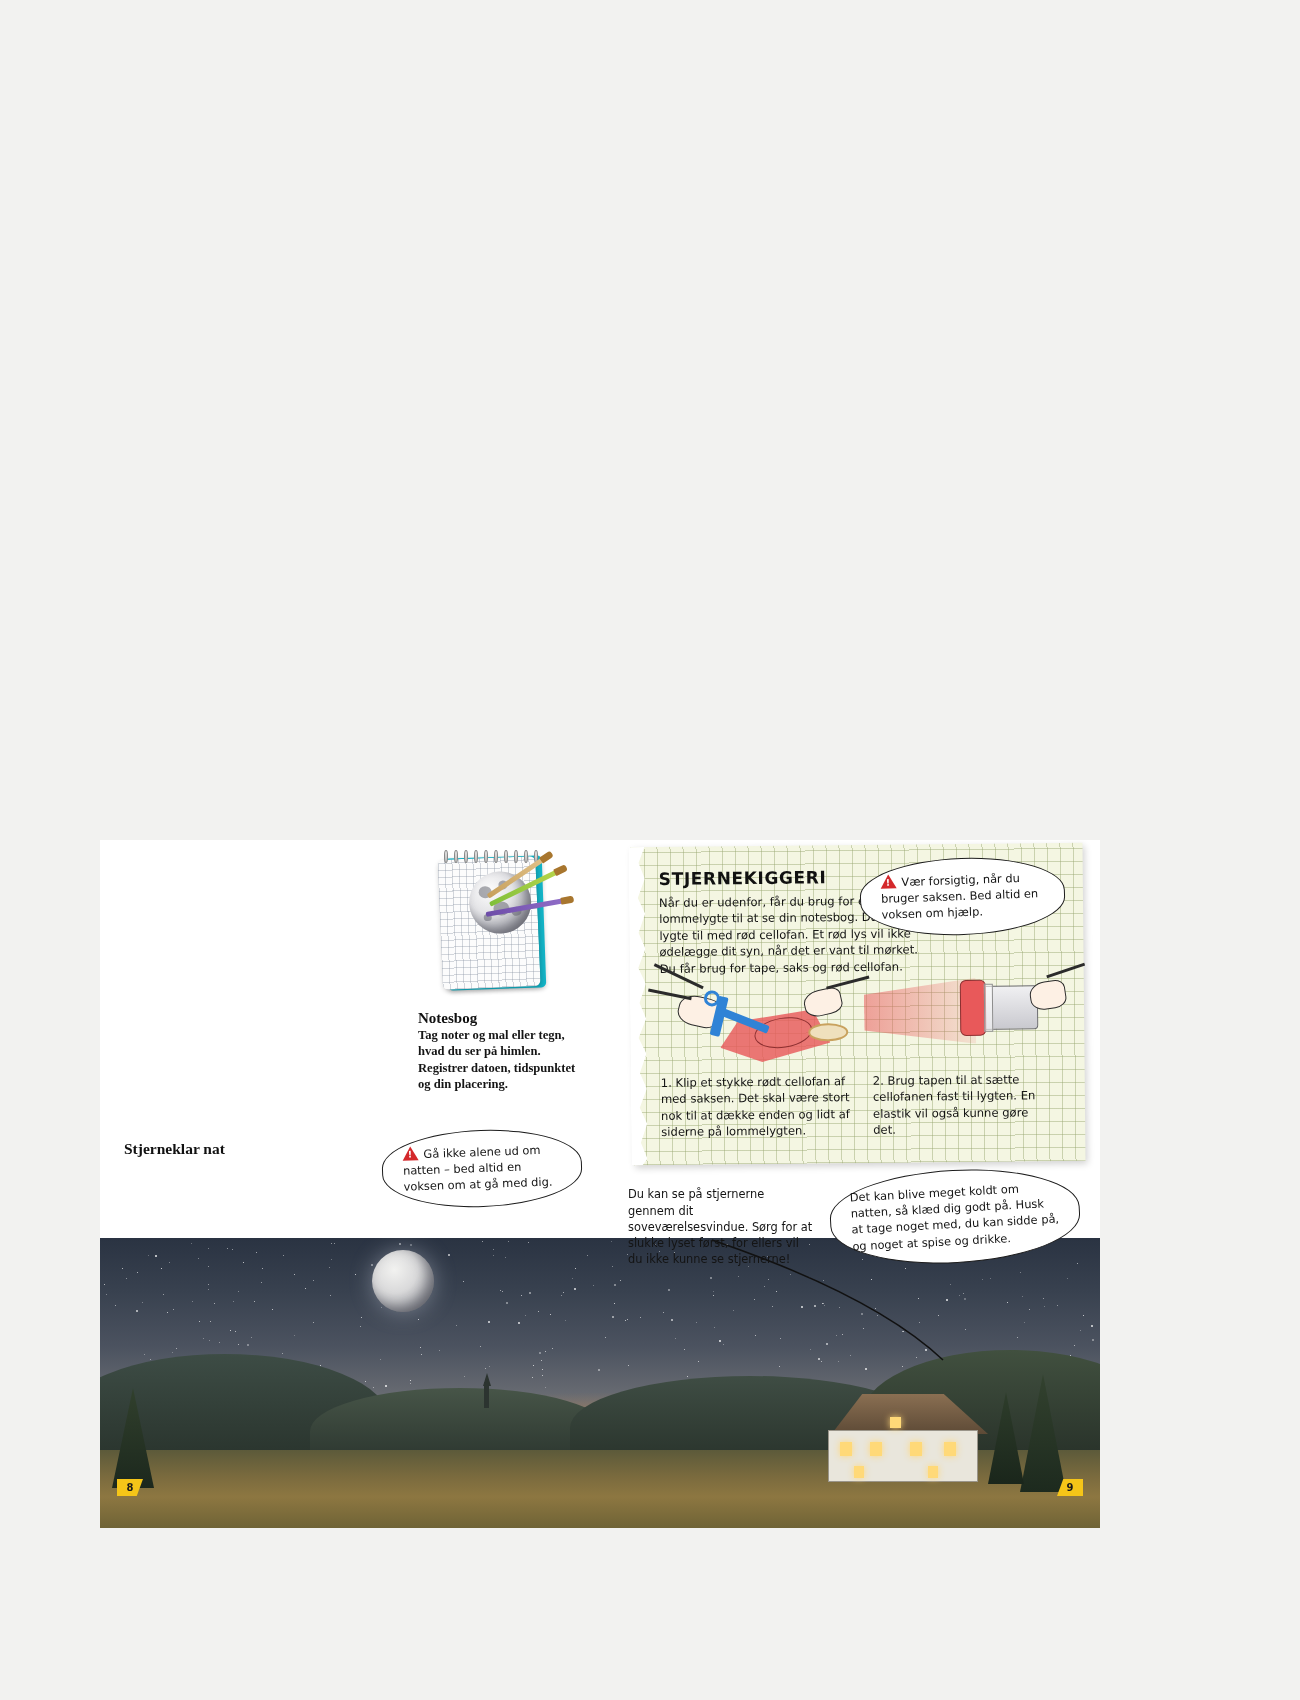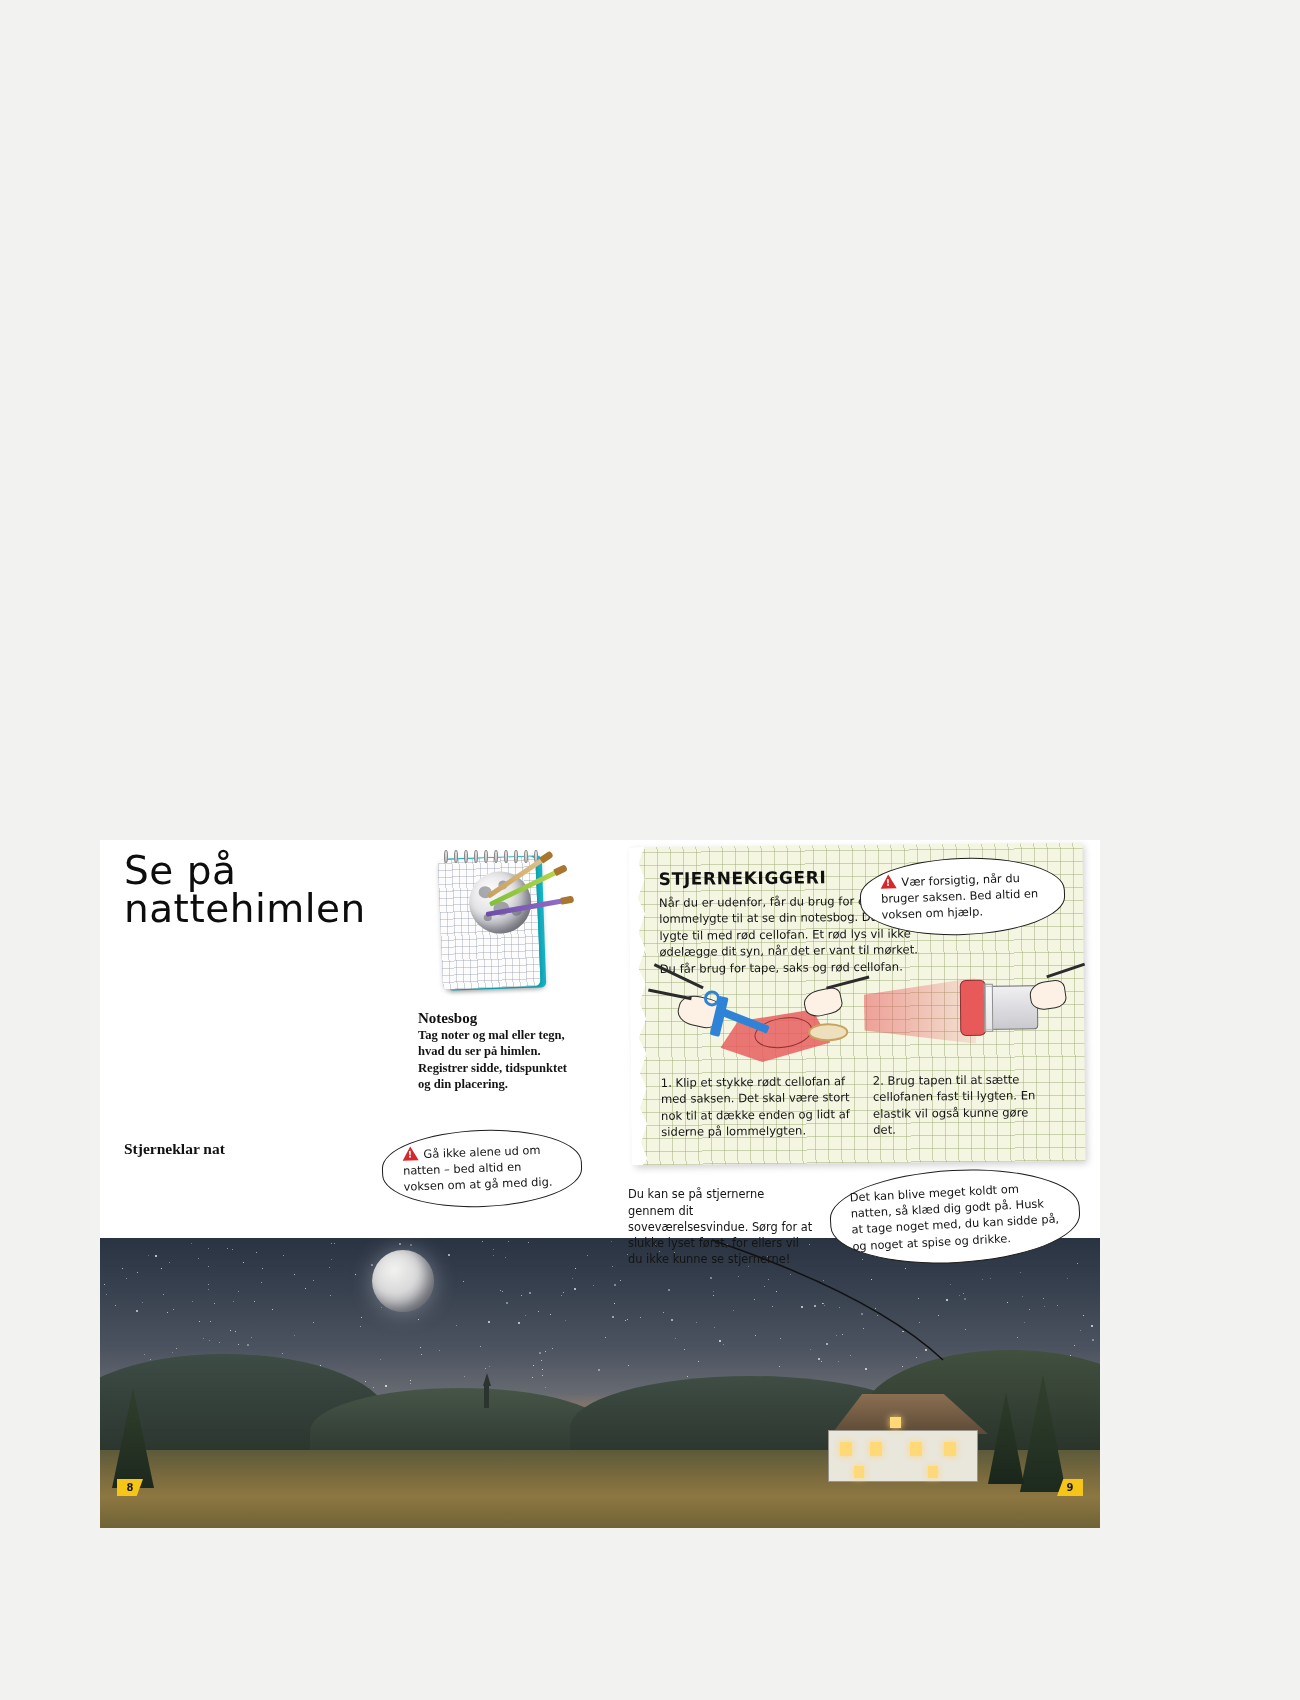--- a/index.html
+++ b/index.html
@@ -598,22 +598,20 @@
       <div style="position:absolute; right:34px; bottom:36px; width:46px; height:118px; background:linear-gradient(180deg,#33422f,#1d2a1e); clip-path:polygon(50% 0,100% 100%,0 100%);"></div>
       <div style="position:absolute; right:76px; bottom:44px; width:36px; height:92px; background:linear-gradient(180deg,#2e3d2b,#1a261b); clip-path:polygon(50% 0,100% 100%,0 100%);"></div>
       <div style="position:absolute; left:12px; bottom:40px; width:42px; height:100px; background:linear-gradient(180deg,#31402d,#1c281d); clip-path:polygon(50% 0,100% 100%,0 100%);"></div>
     </div>
 
     <svg class="arrow-curve" width="1000" height="688">
       <path d="M612 400 C 700 430, 790 470, 843 520" stroke="#111" stroke-width="1.5" fill="none"></path>
     </svg>
 
     <div id="left-col">
-      <h1 class="title">Se på
-nattehimlen</h1>
     </div>
 
     <div id="sub-block">
       <h2 class="sub-head">Stjerneklar nat</h2>
     </div>
 
     <div id="notebook-fig">
       <div class="nb-teal"></div>
       <div class="nb-page">
         <div class="nb-moon">
@@ -643,21 +641,21 @@
       <div class="brush" style="left:56px; top:62px; width:78px; background:linear-gradient(90deg,#6d4ca8,#8f6cc7); transform:rotate(-10deg);">
         <div class="tip"></div>
       </div>
       <div class="brush" style="left:58px; top:44px; width:66px; background:linear-gradient(90deg,#c7a05c,#e0c087); transform:rotate(-34deg);">
         <div class="tip"></div>
       </div>
     </div>
 
     <div id="notebook-caption">
       <p class="nb-cap-title">Notesbog</p>
-      <p class="nb-cap-body">Tag noter og mal eller tegn, hvad du ser på himlen. Registrer sidde, tidspunktet og din placering.</p>
+      <p class="nb-cap-body">Tag noter og mal eller tegn, hvad du ser på himlen. Registrer datoen, tidspunktet og din placering.</p>
     </div>
 
     <div id="graph-panel">
 
       <div id="gp-intro">
         <p class="gp-title">STJERNEKIGGERI</p>
         <p class="gp-body">Når du er udenfor, får du brug for en lommelygte til at se din notesbog. Dæk din lygte til med rød cellofan. Et rød lys vil ikke ødelægge dit syn, når det er vant til mørket. Du får brug for tape, saks og rød cellofan.</p>
       </div>
 
       <div class="ill" style="left:26px; top:120px; width:200px; height:104px;">

